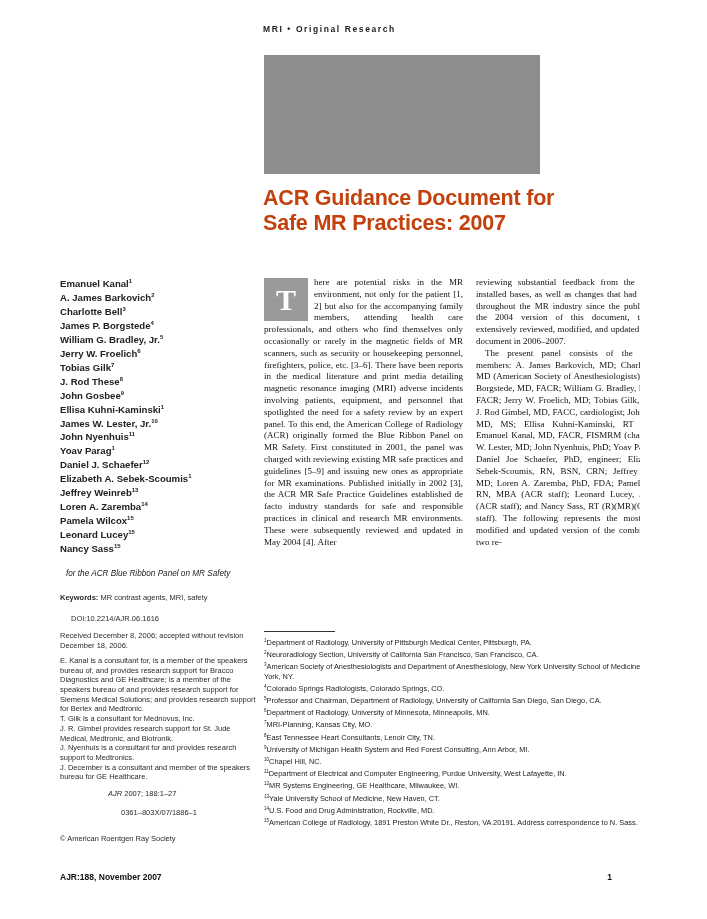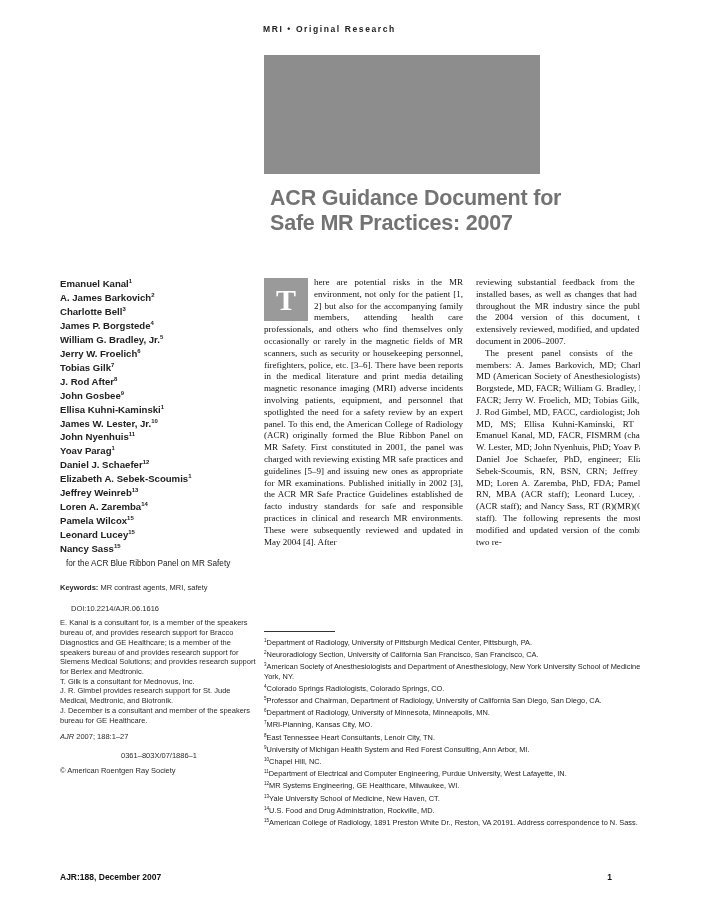--- a/index.html
+++ b/index.html
@@ -10,38 +10,38 @@
   }
   .running-head {
     position:absolute; left:263px; top:24px;
     font-size:8.5px; font-weight:bold; letter-spacing:1.6px; color:#222;
   }
   .hero-image {
     position:absolute; left:264px; top:55px; width:276px; height:119px;
     background:#8d8d8d;
   }
   .article-title {
-    position:absolute; left:270px; top:186px; width:430px;
-    font-size:21.5px; line-height:25px; font-weight:bold; color:#737373;
+    position:absolute; left:263px; top:186px; width:430px;
+    font-size:21.5px; line-height:25px; font-weight:bold; color:#c2410c;
     letter-spacing:-0.2px;
   }
   .sidebar { position:absolute; left:60px; top:277px; width:198px; color:#222; }
   .author { font-size:9.6px; font-weight:bold; line-height:13.95px; white-space:nowrap; }
   .author sup, .footnote sup { font-size:0.62em; vertical-align:super; line-height:0; }
-  .panel-note { margin-top:3px; padding-left:6px; font-size:8.2px; line-height:10px; color:#222; }
+  .panel-note { margin-top:13px; padding-left:6px; font-size:8.2px; line-height:10px; color:#222;font-style:italic; }
   .meta { font-size:7.5px; line-height:9.7px; color:#2b2b2b; }
   .keywords { margin-top:14px; }
   .keywords b { font-weight:bold;margin-top:18px; }
   .doi { margin-top:11px;padding-left:11px; }
   .received { margin-top:8px; }
   .disclosures { margin-top:5px; }
   .disclosure { margin:0; }
-  .citation { margin-top:7px; }
+  .citation { margin-top:7px;margin-left:48px; }
   .issn { margin-top:9px;text-align:center; }
-  .copyright { margin-top:5px; }
+  .copyright { margin-top:17px; }
   .body-col {
     position:absolute; top:277px; width:199px;
     font-family:"Liberation Serif", serif; font-size:9px; line-height:11.8px;
     text-align:justify; color:#111;
   }
   .col1 { left:264px; }
   .col2 { left:476px; width:200px; }
   .dropcap-box {
     float:left; width:44px; height:43px; background:#9a9a9a;
     margin:1px 6px 1px 0; display:flex; align-items:center; justify-content:center;
@@ -94,21 +94,21 @@
         <div class="author"><span>Charlotte Bell</span><sup>3</sup></div>
 
         <div class="author"><span>James P. Borgstede</span><sup>4</sup></div>
 
         <div class="author"><span>William G. Bradley, Jr.</span><sup>5</sup></div>
 
         <div class="author"><span>Jerry W. Froelich</span><sup>6</sup></div>
 
         <div class="author"><span>Tobias Gilk</span><sup>7</sup></div>
 
-        <div class="author"><span>J. Rod After</span><sup>8</sup></div>
+        <div class="author"><span>J. Rod These</span><sup>8</sup></div>
 
         <div class="author"><span>John Gosbee</span><sup>9</sup></div>
 
         <div class="author"><span>Ellisa Kuhni-Kaminski</span><sup>1</sup></div>
 
         <div class="author"><span>James W. Lester, Jr.</span><sup>10</sup></div>
 
         <div class="author"><span>John Nyenhuis</span><sup>11</sup></div>
 
         <div class="author"><span>Yoav Parag</span><sup>1</sup></div>
@@ -126,29 +126,31 @@
         <div class="author"><span>Leonard Lucey</span><sup>15</sup></div>
 
         <div class="author"><span>Nancy Sass</span><sup>15</sup></div>
       </div>
     <div class="panel-note">for the ACR Blue Ribbon Panel on MR Safety</div>
 
     <p class="meta keywords"><b>Keywords:</b><span> MR contrast agents, MRI, safety</span></p>
 
     <p class="meta doi">DOI:10.2214/AJR.06.1616</p>
 
+    <p class="meta received">Received December 8, 2006; accepted without revision December 18, 2006.</p>
 
     <div class="disclosures">
 
         <p class="meta disclosure">E. Kanal is a consultant for, is a member of the speakers bureau of, and provides research support for Bracco Diagnostics and GE Healthcare; is a member of the speakers bureau of and provides research support for Siemens Medical Solutions; and provides research support for Berlex and Medtronic.</p>
 
         <p class="meta disclosure">T. Gilk is a consultant for Mednovus, Inc.</p>
 
         <p class="meta disclosure">J. R. Gimbel provides research support for St. Jude Medical, Medtronic, and Biotronik.</p>
 
+        <p class="meta disclosure">J. Nyenhuis is a consultant for and provides research support to Medtronics.</p>
 
         <p class="meta disclosure">J. December is a consultant and member of the speakers bureau for GE Healthcare.</p>
       </div>
 
     <p class="meta citation"><i>AJR</i><span> 2007; 188:1–27</span></p>
 
     <p class="meta issn">0361–803X/07/1886–1</p>
 
     <p class="meta copyright">© American Roentgen Ray Society</p>
   </div>
@@ -192,16 +194,16 @@
 
       <div class="footnote"><sup>12</sup><span>MR Systems Engineering, GE Healthcare, Milwaukee, WI.</span></div>
 
       <div class="footnote"><sup>13</sup><span>Yale University School of Medicine, New Haven, CT.</span></div>
 
       <div class="footnote"><sup>14</sup><span>U.S. Food and Drug Administration, Rockville, MD.</span></div>
 
       <div class="footnote"><sup>15</sup><span>American College of Radiology, 1891 Preston White Dr., Reston, VA 20191. Address correspondence to N. Sass.</span></div>
     </div>
 
-  <div class="footer-left">AJR:188, December 2007</div>
+  <div class="footer-left">AJR:188, November 2007</div>
   <div class="footer-page">1</div>
 
 </div>
 
 </body></html>

